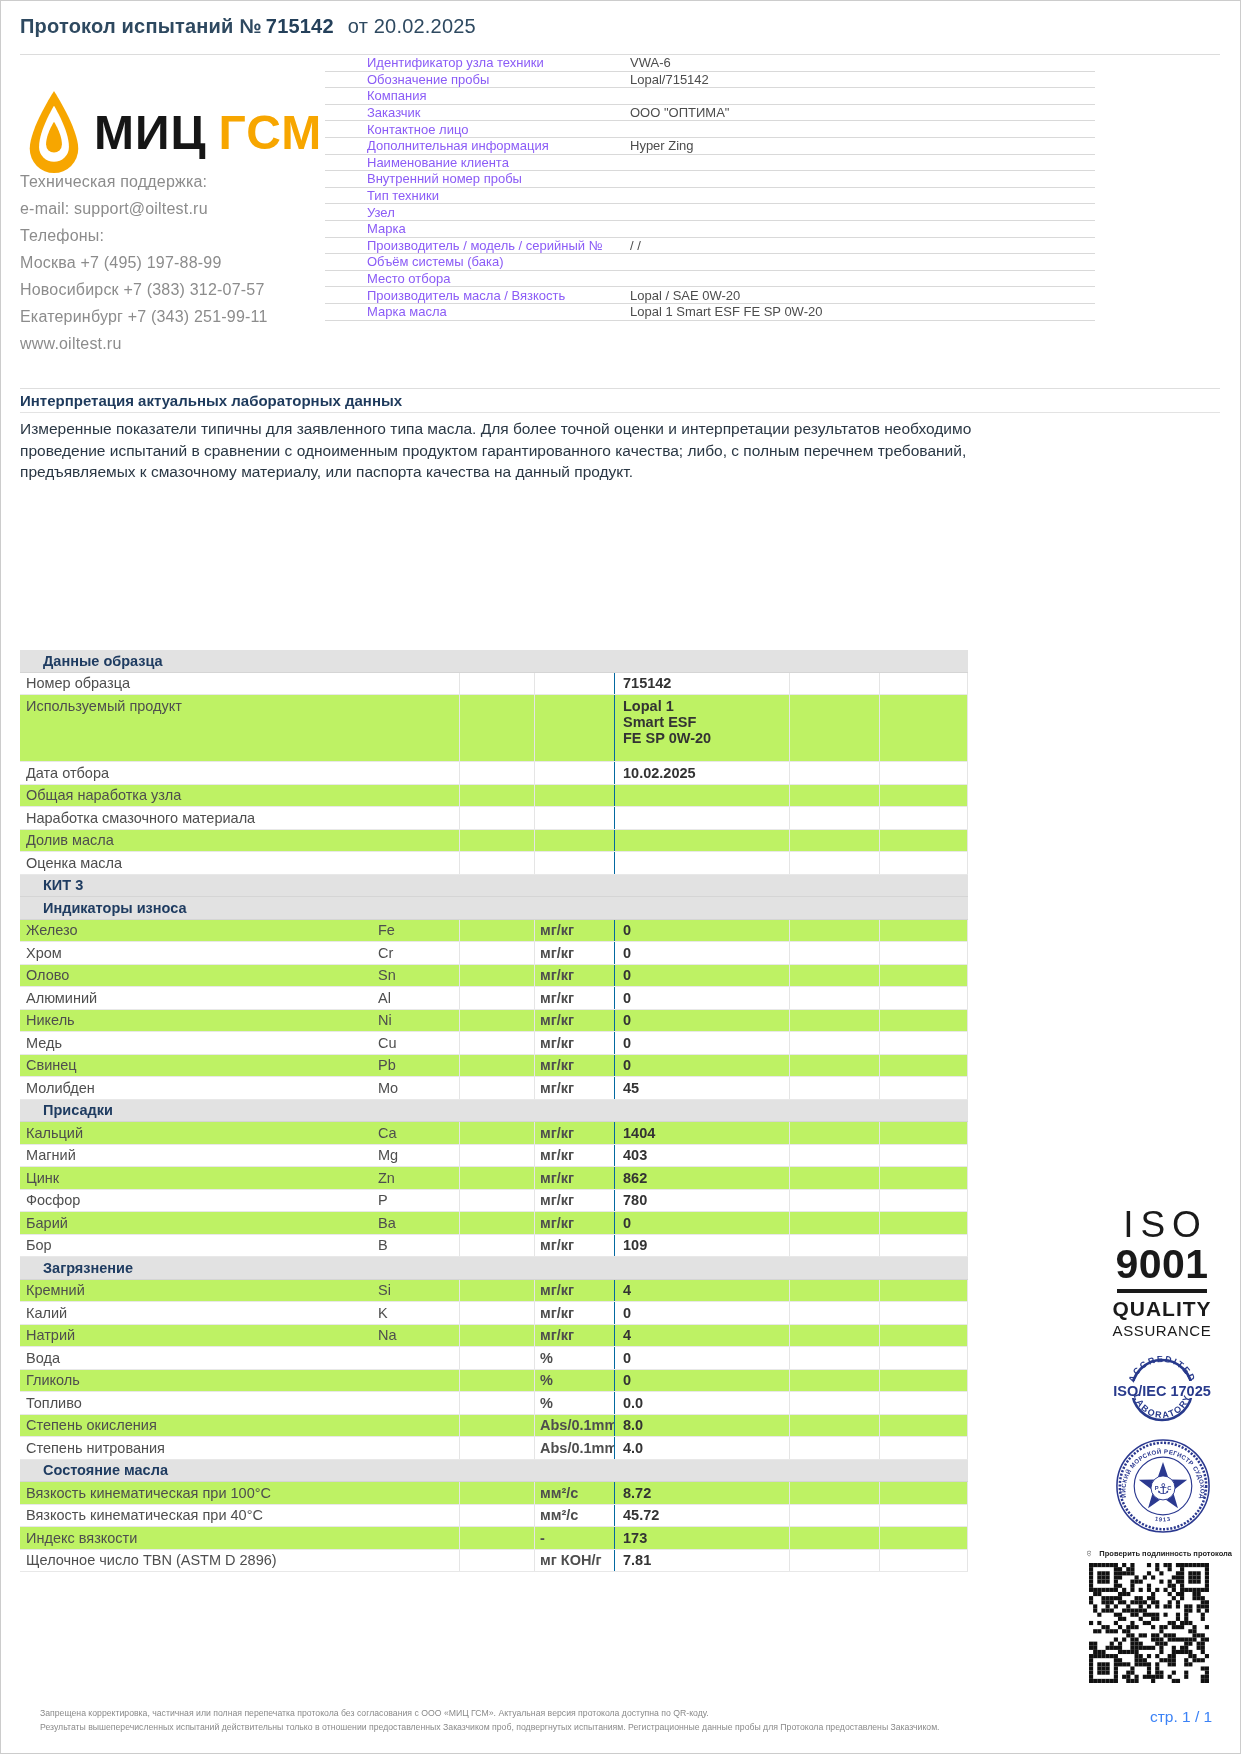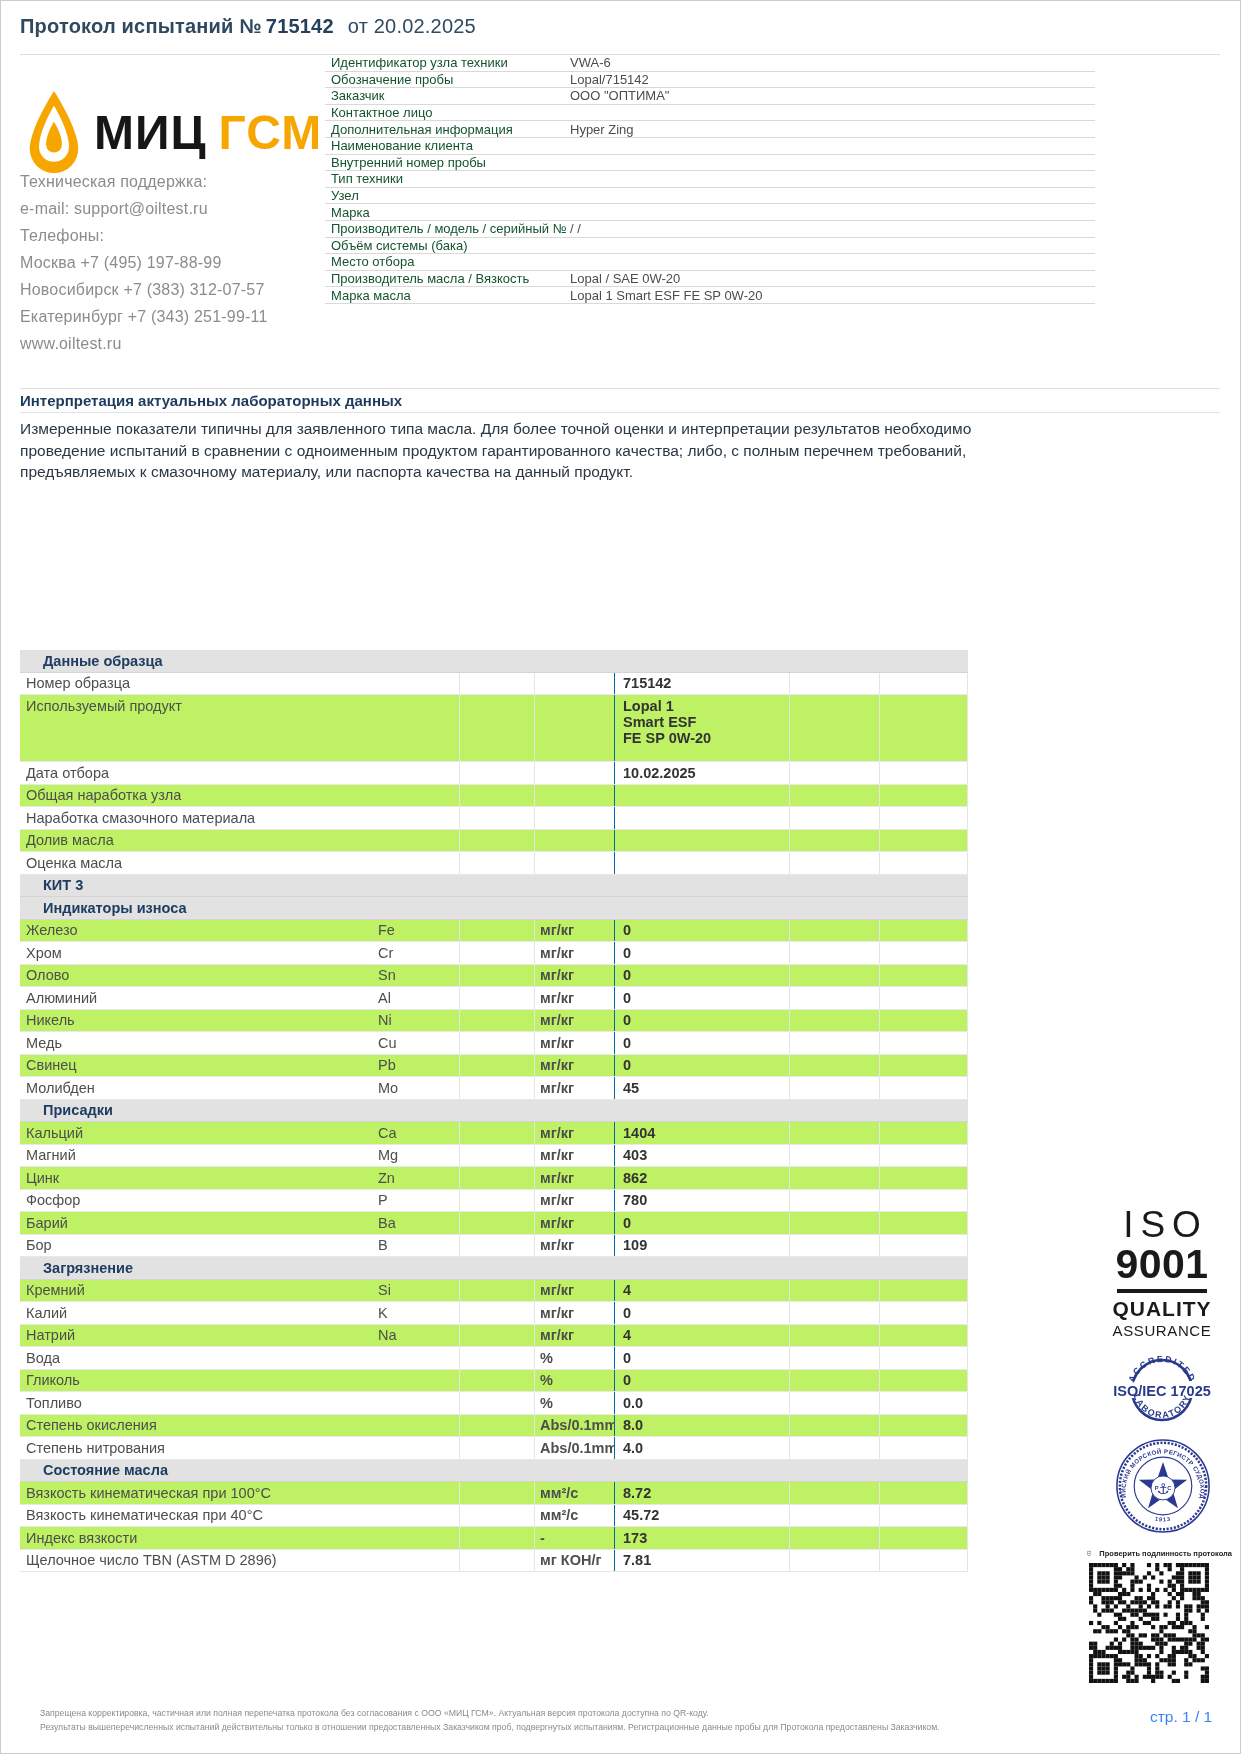--- a/index.html
+++ b/index.html
@@ -24,22 +24,22 @@
   .logo-orange { color:#F7A600; margin-left:12px; }
 
   
   .support { position:absolute; left:20px; top:168px; font-size:16px; line-height:27px;
              color:#8c8c8c; letter-spacing:0.2px; }
 
   
   .info-table { position:absolute; left:325px; top:55px; width:770px; }
   .info-row { display:flex; align-items:center; height:16.6px; border-bottom:1px solid #d9d9d9;
               font-size:13px; line-height:15px; }
-  .info-label { flex:0 0 auto; min-width:243px; padding-left:6px; color:#14532d; }
-  .info-value { color:#4d4d4d; padding-left:2px; white-space:nowrap; }
+  .info-label { flex:0 0 auto; min-width:243px; padding-left:6px; color:#8b5cf6;margin-left:36px; }
+  .info-value { color:#4d4d4d; padding-left:2px; white-space:nowrap;margin-left:24px; }
 
   
   .interp-rule1 { position:absolute; left:20px; top:388px; width:1200px; height:1px; background:#dedede; }
   .interp-title { position:absolute; left:20px; top:392px; font-size:15px; font-weight:700; color:#1e3a5c; }
   .interp-rule2 { position:absolute; left:20px; top:412px; width:1200px; height:1px; background:#e3e3e3; }
   .interp-text { position:absolute; left:20px; top:418px; width:985px; font-size:15.5px;
                  line-height:21.5px; color:#2a3744; }
 
   
   .results { position:absolute; left:20px; top:650px; width:948px; font-size:14.5px; }
@@ -113,20 +113,24 @@
   </div>
 
   <div class="info-table" id="info-table">
       <div class="info-row">
         <span class="info-label">Идентификатор узла техники</span>
         <span class="info-value">VWA-6</span>
       </div>
       <div class="info-row">
         <span class="info-label">Обозначение пробы</span>
         <span class="info-value">Lopal/715142</span>
+      </div>
+      <div class="info-row">
+        <span class="info-label">Компания</span>
+        <span class="info-value"></span>
       </div>
       <div class="info-row">
         <span class="info-label">Заказчик</span>
         <span class="info-value">ООО "ОПТИМА"</span>
       </div>
       <div class="info-row">
         <span class="info-label">Контактное лицо</span>
         <span class="info-value"></span>
       </div>
       <div class="info-row">

